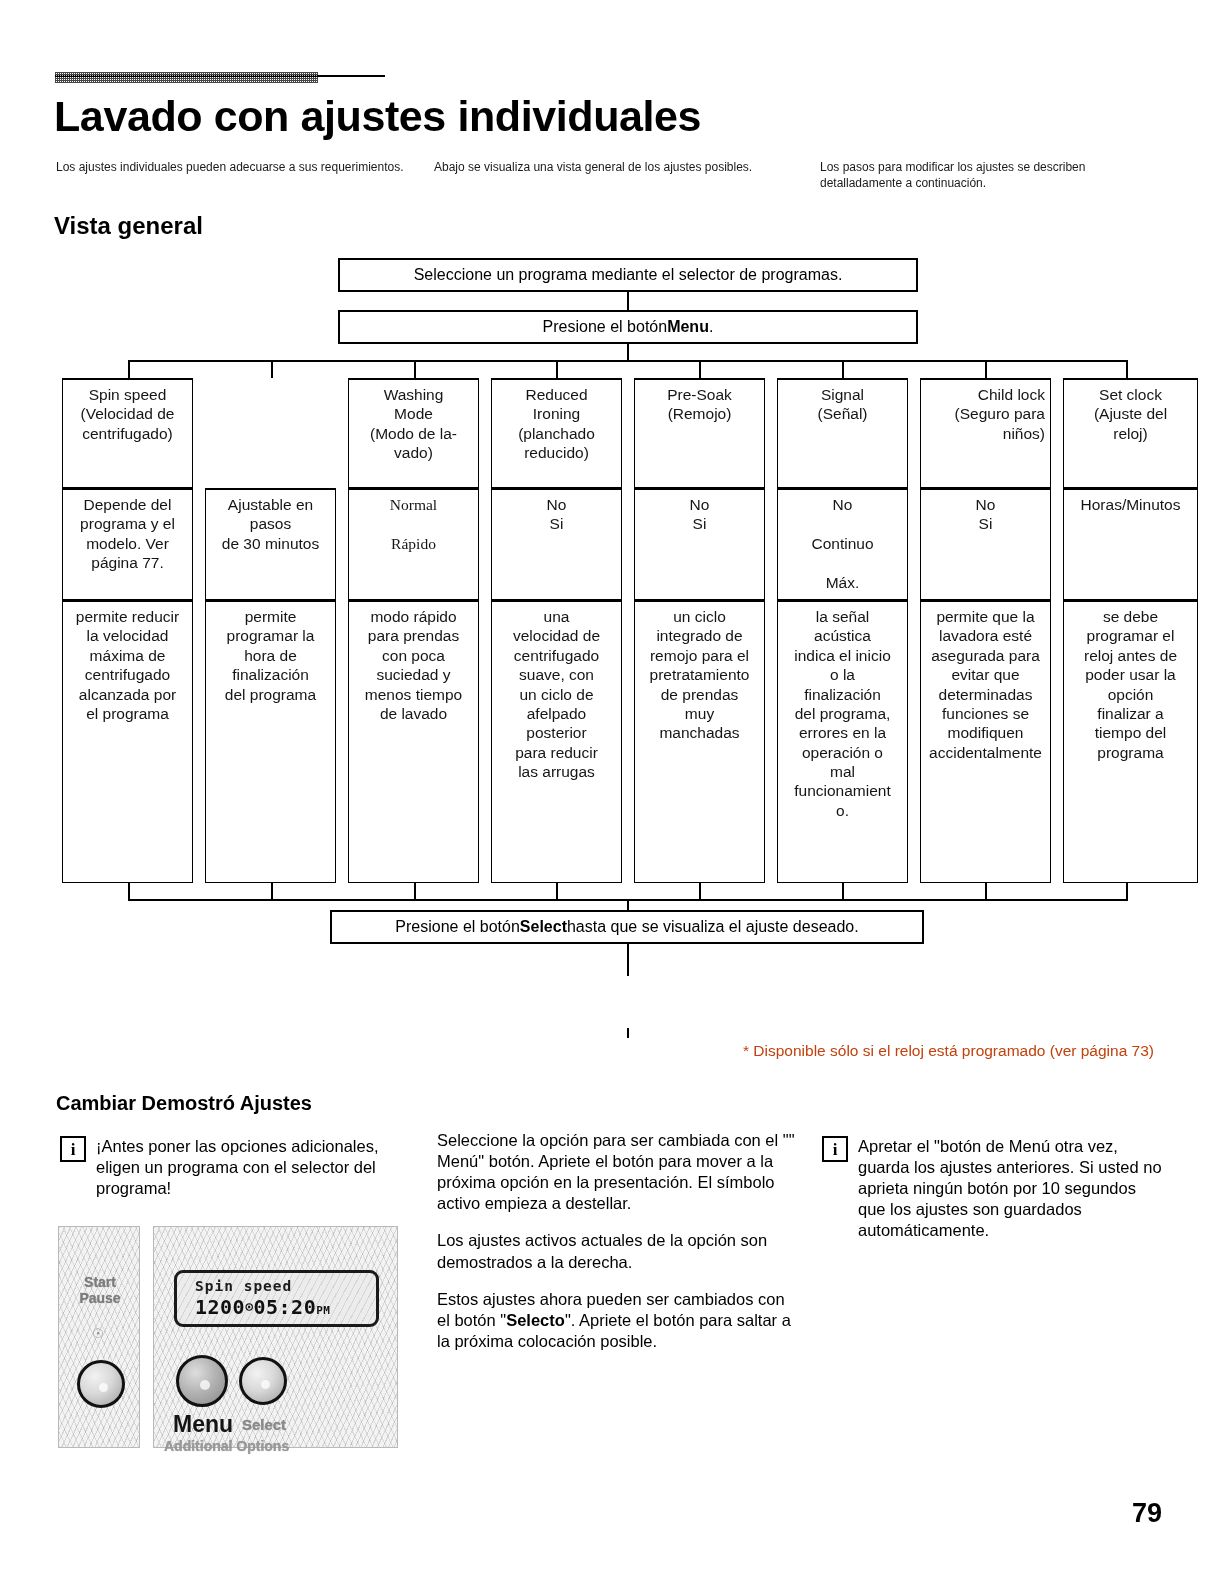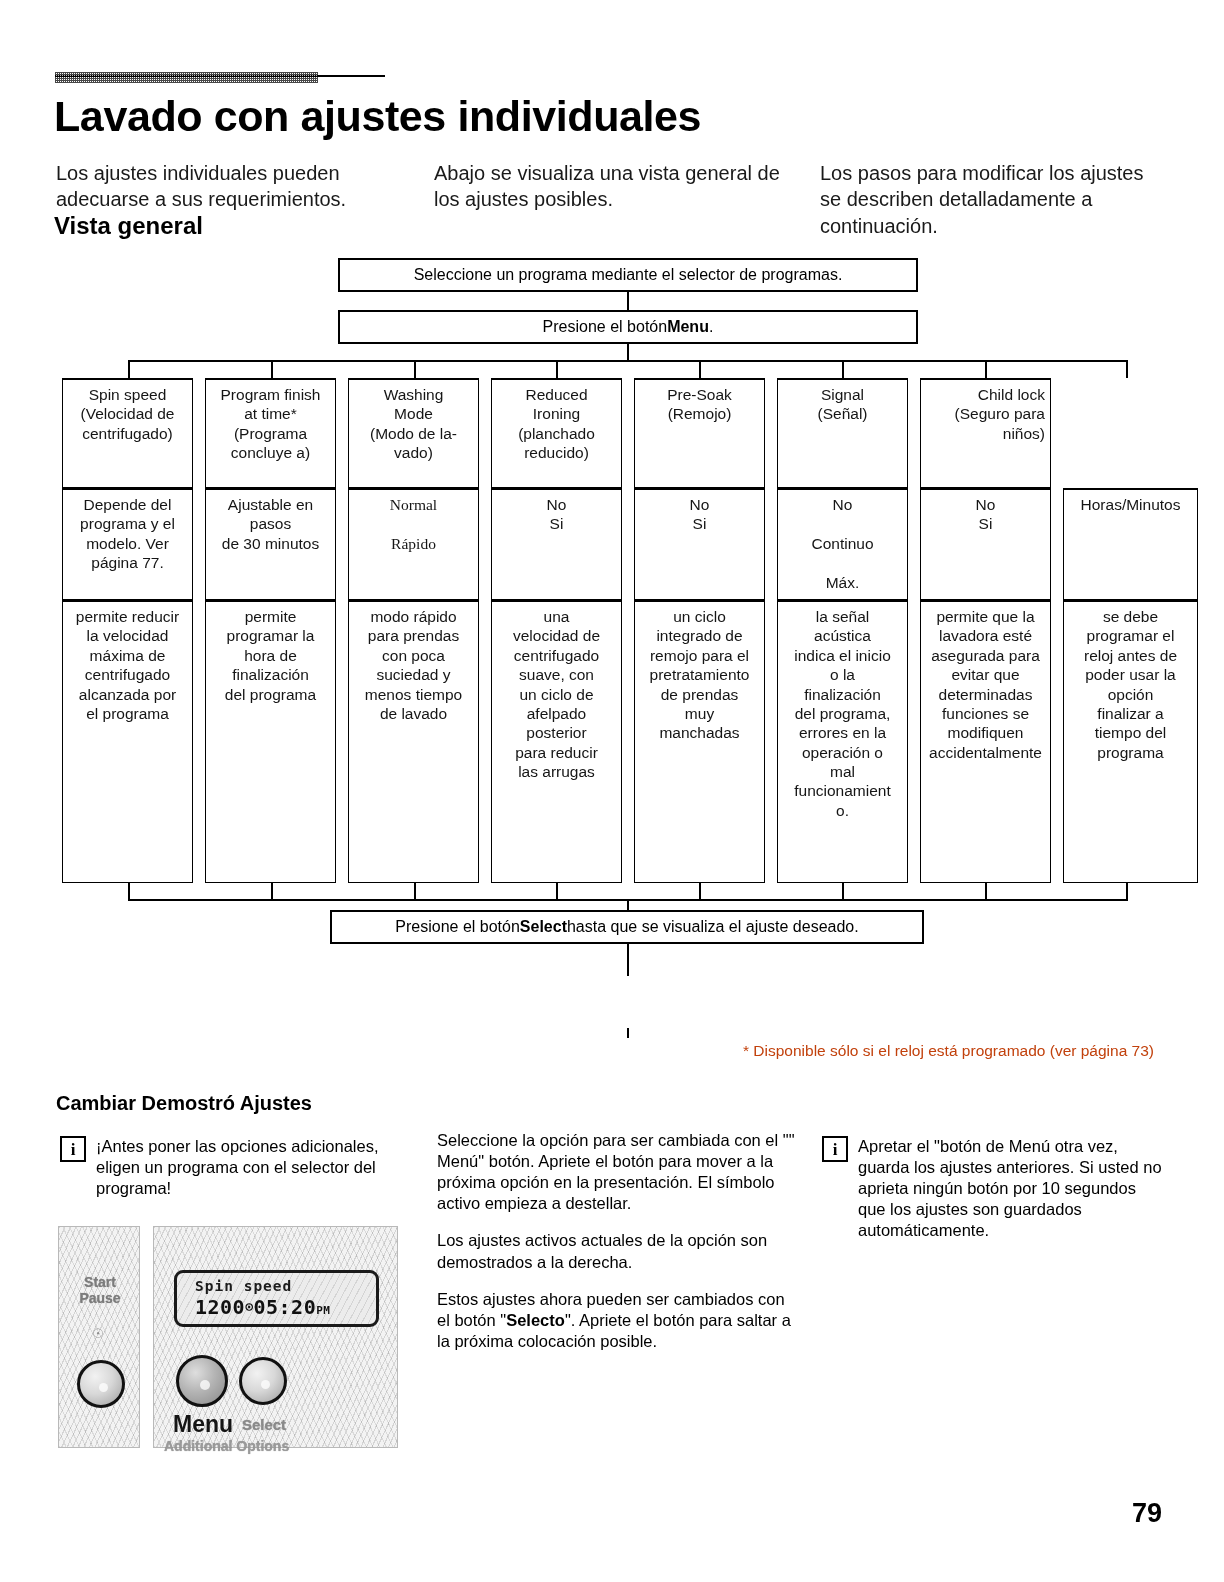--- a/index.html
+++ b/index.html
@@ -56,21 +56,21 @@
     top: 94px;
     margin: 0;
     font-size: 43px;
     font-weight: bold;
     letter-spacing: -0.4px;
     line-height: 1.05;
   }
   .intro {
     position: absolute;
     top: 160px;
-    font-size: 20px;
+    font-size: 12px;
     line-height: 1.32;
     color: #1a1a1a;
   }
   .intro.c1 { left: 56px;  width: 355px; }
   .intro.c2 { left: 434px; width: 370px; }
   .intro.c3 { left: 820px; width: 350px; }
 
   h2.subtitle {
     position: absolute;
     left: 54px;
@@ -409,24 +409,20 @@
 página 77.</div>
       <div class="cell desc" style="white-space: pre-line;">permite reducir
 la velocidad
 máxima de
 centrifugado
 alcanzada por
 el programa</div>
     </div>
 
     <div class="col" style="left:143px;">
-      <div class="cell head" style="white-space: pre-line;">Program finish
-at time*
-(Programa
-concluye a)</div>
       <div class="cell value" style="white-space: pre-line;">Ajustable en
 pasos
 de 30 minutos</div>
       <div class="cell desc" style="white-space: pre-line;">permite
 programar la
 hora de
 finalización
 del programa</div>
     </div>
 
@@ -509,20 +505,23 @@
 lavadora esté
 asegurada para
 evitar que
 determinadas
 funciones se
 modifiquen
 accidentalmente</div>
     </div>
 
     <div class="col" style="left:1001px; width:135px;">
+      <div class="cell head" style="width: 135px; white-space: pre-line;">Set clock
+(Ajuste del
+reloj)</div>
       <div class="cell desc" style="width: 135px; white-space: pre-line;">se debe
 programar el
 reloj antes de
 poder usar la
 opción
 finalizar a
 tiempo del
 programa</div>
       <div class="cell value" style="width:135px;">Horas/Minutos</div>
     </div>

